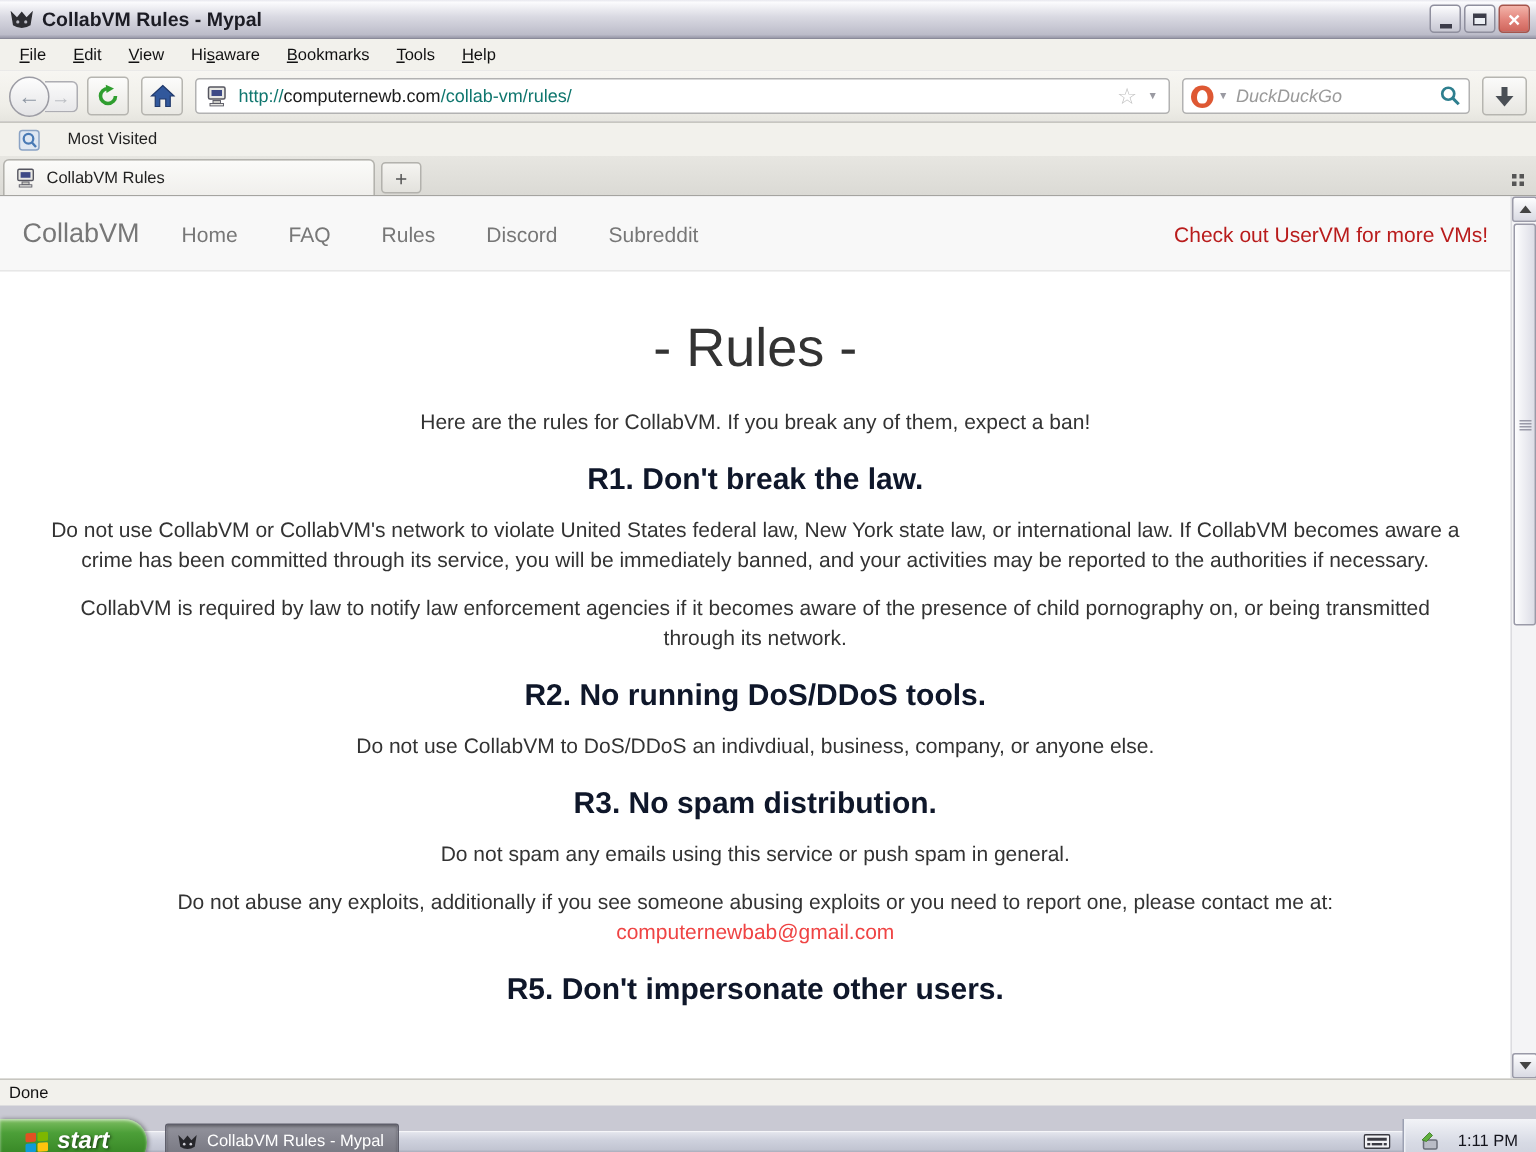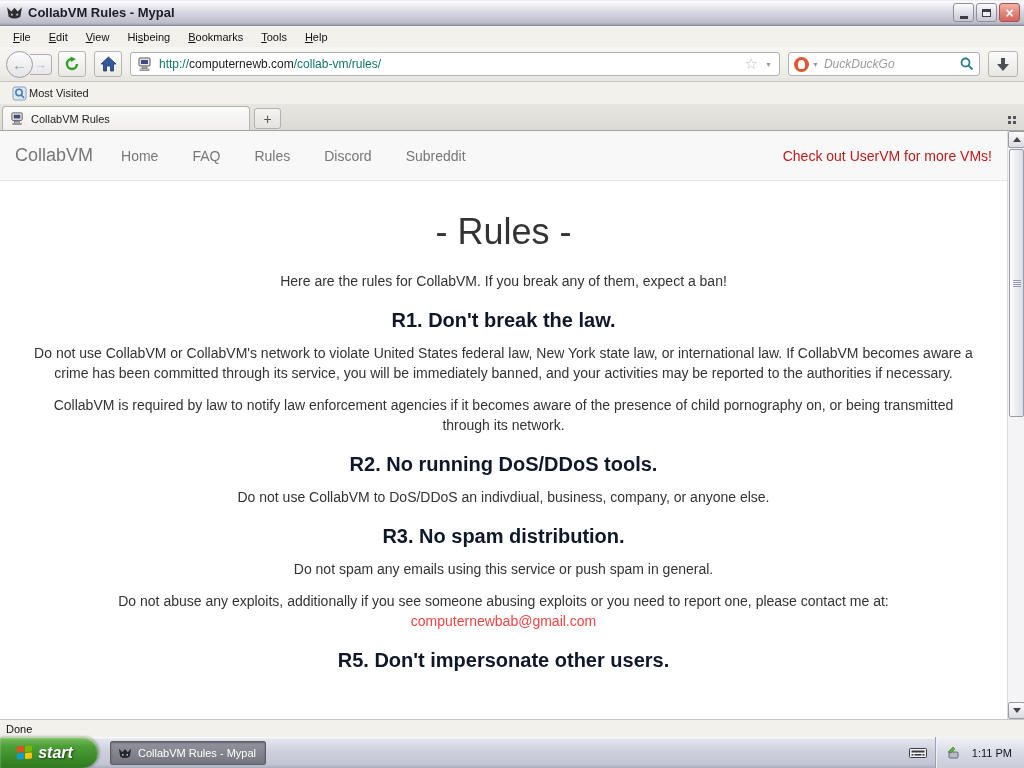--- a/index.html
+++ b/index.html
@@ -58,21 +58,21 @@
     border-radius:50% 50% 40% 40%; background:#fff; }
   .searchbox input { flex:1; min-width:0; border:none; outline:none; font-size:12px;
     font-family:inherit; color:#333; background:transparent; padding:0 2px; }
   .searchbox input::placeholder { color:#9a9a9a; font-style:italic; opacity:1; }
   .btn-download { width:30px; height:26px; border:1px solid #b6b5b0; border-radius:3px;
     background:linear-gradient(180deg,#fbfbfa,#e7e6e1); display:flex; align-items:center; justify-content:center; }
 
   
   .bookmarksbar { position:absolute; top:82px; left:0; right:0; height:22px; background:#f2f1ec;
     display:flex; align-items:center; padding-left:6px; font-size:11px; color:#222; }
-  .bm-item { display:flex; align-items:center; gap:2px; padding:2px 6px; }
+  .bm-item { display:flex; align-items:center; gap:18px; padding:2px 6px; }
 
   
   .tabbar { position:absolute; top:104px; left:0; right:0; height:27px;
     background:linear-gradient(180deg,#e7e6e1,#dbdad5); border-bottom:1px solid #a5a4a0;
     display:flex; align-items:flex-end; padding:3px 2px 0 2px; }
   .tab { width:248px; height:24px; background:linear-gradient(180deg,#fbfbf9,#f0efec);
     border:1px solid #b3b2ad; border-bottom:none; border-radius:4px 4px 0 0;
     display:flex; align-items:center; gap:6px; padding:0 7px; font-size:11px; color:#222;margin-top:12px; }
   .newtab { width:27px; height:21px; margin:0 0 1px 4px; background:linear-gradient(180deg,#f5f4f1,#e3e2dd);
     border:1px solid #b3b2ad; border-radius:3px; display:flex; align-items:center; justify-content:center;
@@ -113,21 +113,21 @@
     border-radius:2px; background:linear-gradient(90deg,#fdfdfe,#dcdde6);
     display:flex; align-items:center; justify-content:center; }
   .grip { display:flex; flex-direction:column; gap:1px; }
   .grip i { display:block; width:8px; height:1px; background:#9a9aa8; box-shadow:0 0 0 0 #fff; }
 
   
   .statusbar { position:absolute; left:0; right:0; bottom:31px; height:18px; background:#f2f1ec;
     border-top:1px solid #c7c6c0; font-size:11px; color:#111; display:flex; align-items:center; padding-left:6px; }
 
   
-  .taskbar { position:absolute; left:0; right:0; bottom:0; height:31px;
+  .taskbar { position:absolute; left:0; right:0; bottom:0; height:14px;
     background:linear-gradient(180deg,#fefefe 0%,#e2e4ec 8%,#ced1dd 45%,#c2c5d2 88%,#aaadbc 100%);
     display:flex; align-items:center; }
   .startbtn { height:31px; width:98px; border-radius:0 15px 15px 0;
     background:linear-gradient(180deg,#7fbf63 0%,#4c9f38 30%,#3a8a28 70%,#2f7a20 100%);
     box-shadow:inset 0 1px 2px rgba(255,255,255,.6), 1px 0 3px rgba(0,0,0,.4);
     display:flex; align-items:center; justify-content:center; gap:6px; }
   .flag { display:grid; grid-template-columns:7px 7px; grid-gap:1px; transform:skewY(-4deg); }
   .flag i { width:7px; height:6px; border-radius:1px; display:block; }
   .flag .f1{background:#e25022;} .flag .f2{background:#7db700;}
   .flag .f3{background:#0f9bd7;} .flag .f4{background:#ffc40d;}
@@ -167,21 +167,21 @@
       <div class="winbtn close">
           <span>×</span>
         </div>
     </div>
   </div>
 
   <div class="menubar">
     <span class="menu-item"><span></span><span class="accel">F</span><span>ile</span></span>
     <span class="menu-item"><span></span><span class="accel">E</span><span>dit</span></span>
     <span class="menu-item"><span></span><span class="accel">V</span><span>iew</span></span>
-    <span class="menu-item"><span>Hi</span><span class="accel">s</span><span>being</span></span>
+    <span class="menu-item"><span>Hi</span><span class="accel">s</span><span>aware</span></span>
     <span class="menu-item"><span></span><span class="accel">B</span><span>ookmarks</span></span>
     <span class="menu-item"><span></span><span class="accel">T</span><span>ools</span></span>
     <span class="menu-item"><span></span><span class="accel">H</span><span>elp</span></span>
   </div>
 
   <div class="toolbar">
     <div class="navgroup">
       <div class="btn-back">
           <span>←</span>
         </div>

